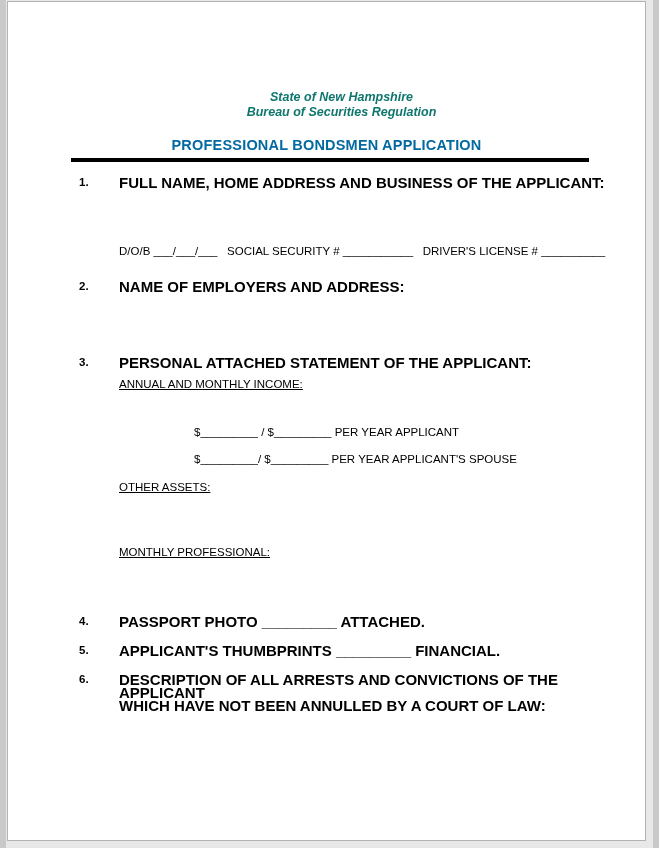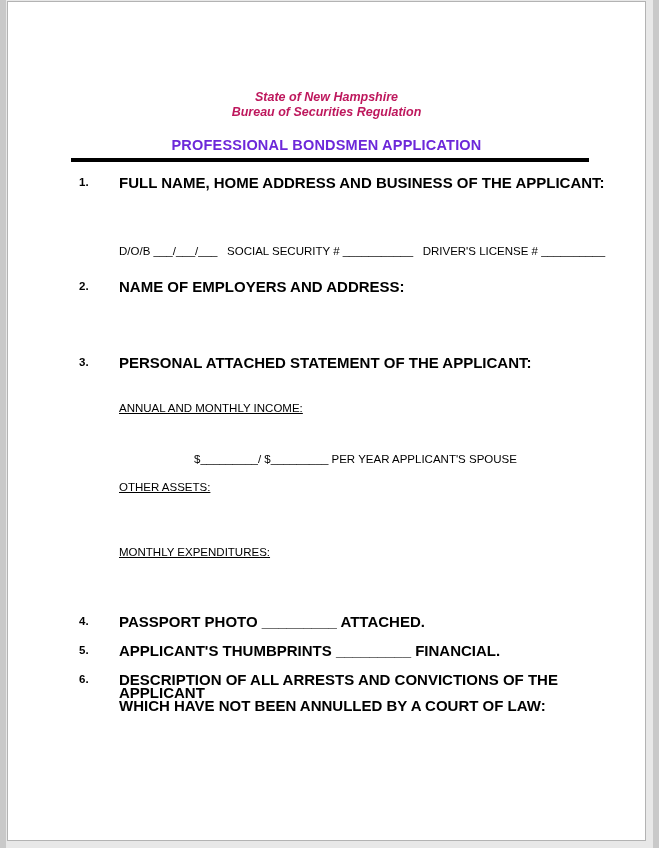--- a/index.html
+++ b/index.html
@@ -42,34 +42,35 @@
   .agency {
     position: absolute;
     left: 0;
     top: 88px;
     width: 100%;
     text-align: center;
     font-weight: bold;
     font-style: italic;
     font-size: 12.5px;
     line-height: 15px;
-    color: #be185d;
+    color: #0f766e;
+    padding-left: 15px;
   }
   .agency div { white-space: nowrap; }
 
   .doc-title {
     position: absolute;
     left: 0;
     top: 135px;
     width: 100%;
     text-align: center;
     font-weight: bold;
     font-size: 14.5px;
     letter-spacing: 0.2px;
-    color: #6d28d9;
+    color: #0369a1;
   }
   .title-rule {
     position: absolute;
     left: 63px;
     top: 156px;
     width: 518px;
     height: 4px;
     background: #000;
   }
 
@@ -146,28 +147,29 @@
       <div class="item" style="top:278px;">
         <span class="item-num">2.</span>
         <span class="item-text">NAME OF EMPLOYERS AND ADDRESS:</span>
       </div>
 
       <div class="item" style="top:354px;">
         <span class="item-num">3.</span>
         <span class="item-text">PERSONAL ATTACHED STATEMENT OF THE APPLICANT:</span>
       </div>
 
-      <div class="sub-head" style="top:400px;">ANNUAL AND MONTHLY INCOME:</div>
+      <div class="sub-head" style="top:376px;">ANNUAL AND MONTHLY INCOME:</div>
 
+      <div class="money-line" style="top:424px;">$_________ / $_________ PER YEAR APPLICANT</div>
 
       <div class="money-line" style="top:451px;">$_________/ $_________ PER YEAR APPLICANT'S SPOUSE</div>
 
       <div class="sub-head" style="top:479px;">OTHER ASSETS:</div>
 
-      <div class="sub-head" style="top:544px;">MONTHLY EXPENDITURES:</div>
+      <div class="sub-head" style="top:544px;">MONTHLY PROFESSIONAL:</div>
 
       <div class="item" style="top:613px;">
         <span class="item-num">4.</span>
         <span class="item-text">PASSPORT PHOTO _________ ATTACHED.</span>
       </div>
 
       <div class="item" style="top:642px;">
         <span class="item-num">5.</span>
         <span class="item-text">APPLICANT'S THUMBPRINTS _________ FINANCIAL.</span>
       </div>

